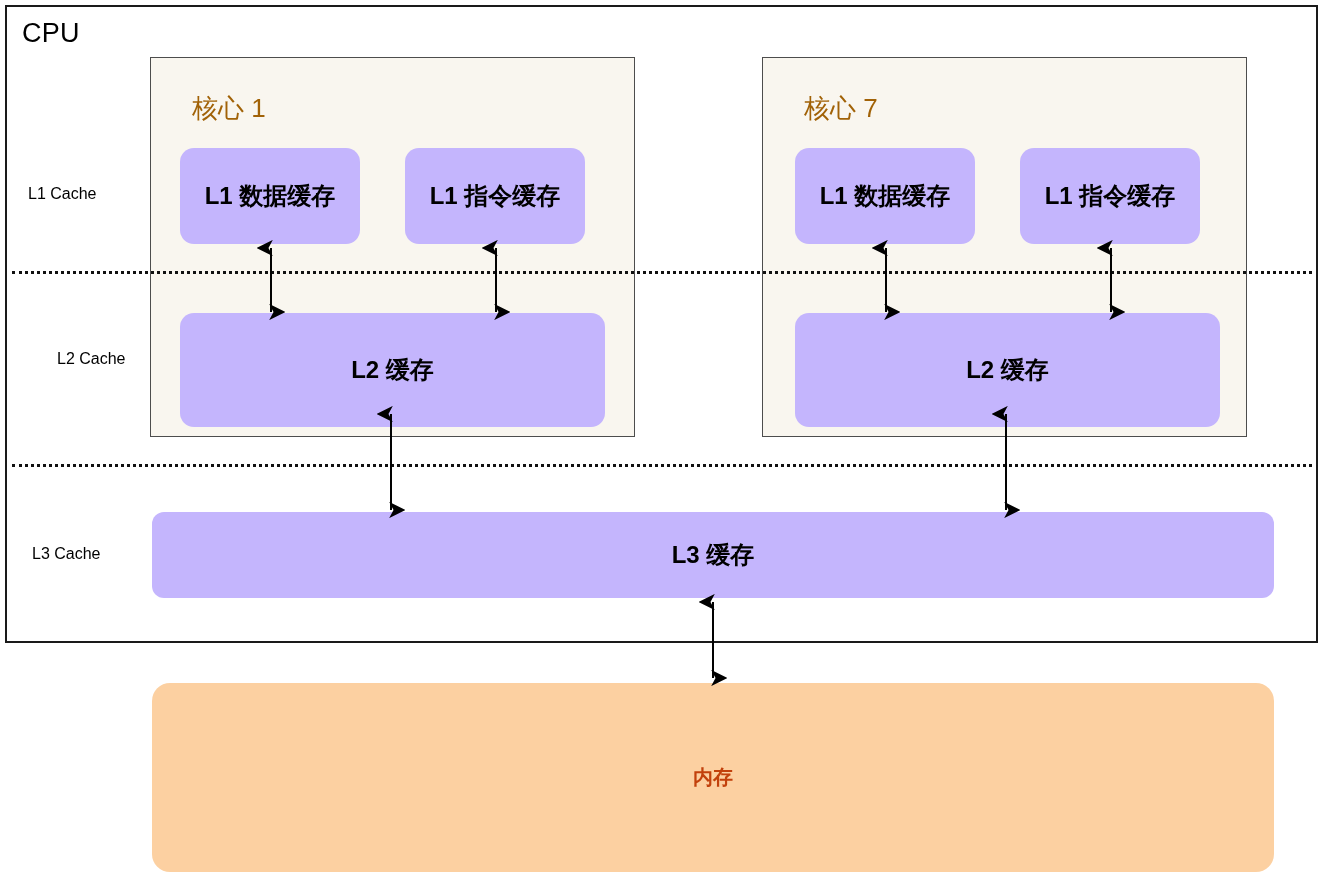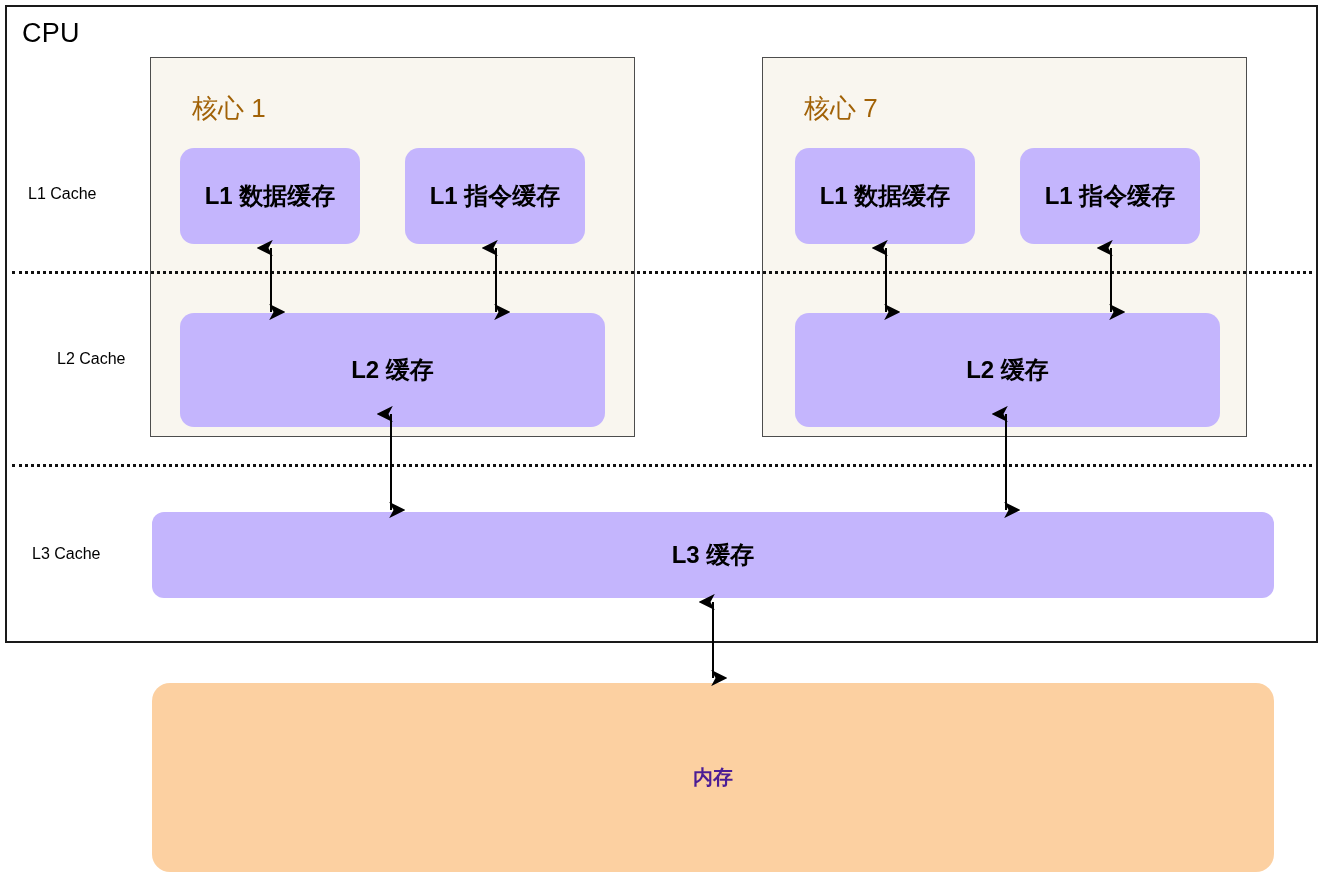--- a/index.html
+++ b/index.html
@@ -104,21 +104,21 @@
     top: 683px;
     width: 1122px;
     height: 189px;
     background: #fcd0a1;
     border-radius: 18px;
     display: flex;
     align-items: center;
     justify-content: center;
     font-size: 20px;
     font-weight: bold;
-    color: #4c1d95;
+    color: #c2410c;
     box-sizing: border-box;
   }
 
   
   .arrow {
     position: absolute;
     overflow: visible;
   }
 </style>
 </head>

